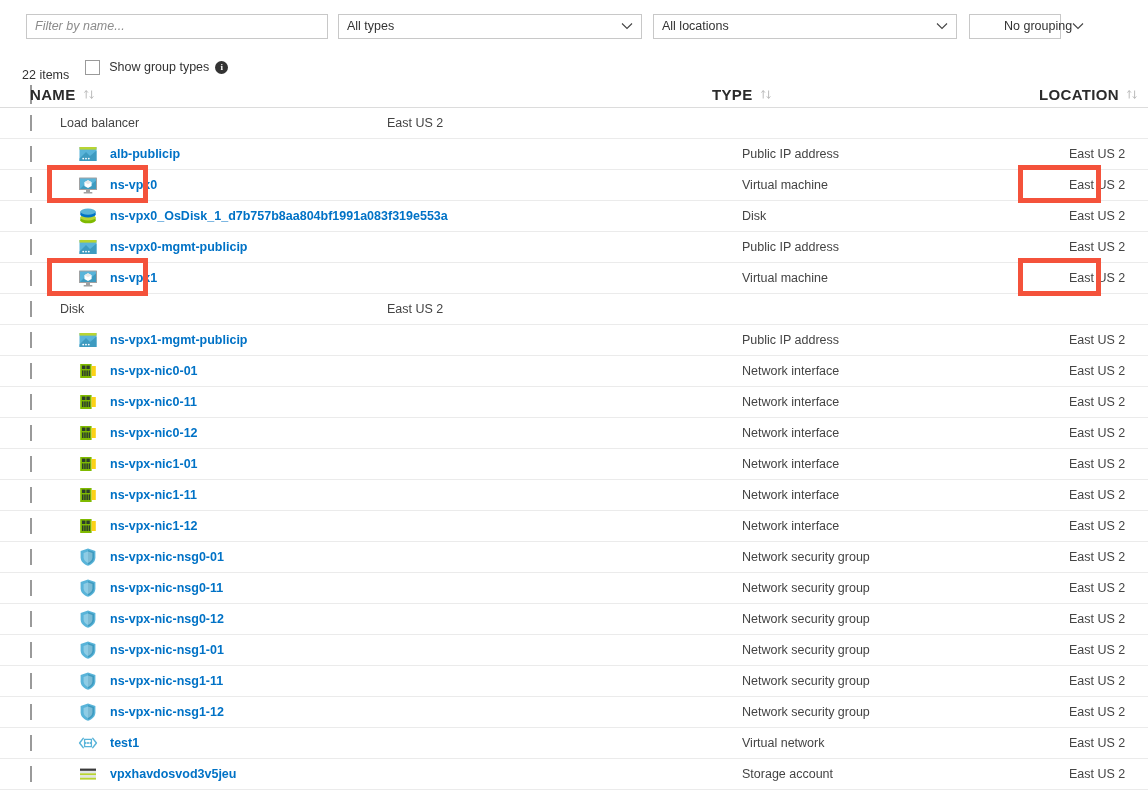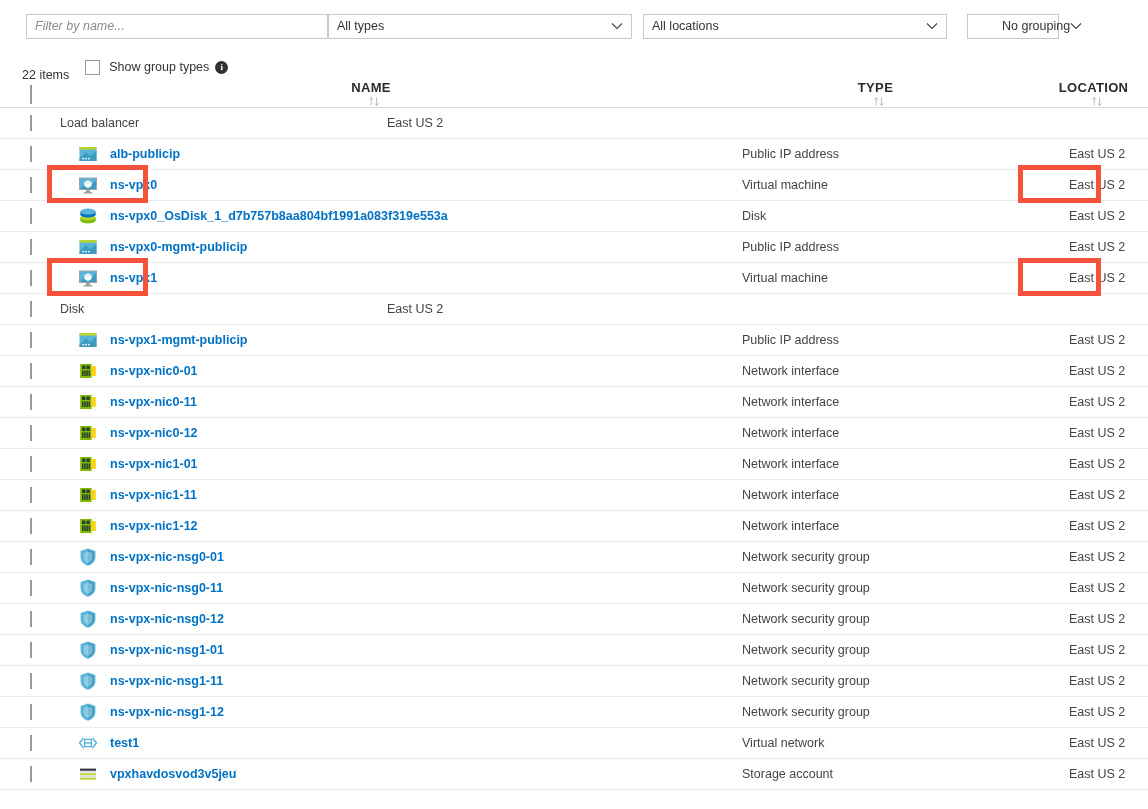--- a/index.html
+++ b/index.html
@@ -39,23 +39,23 @@
     height: 25px;
     border: 1px solid #c8c8c8;
     background: #fff;
     display: flex;
     align-items: center;
     padding: 0 8px;
     font-size: 12.5px;
     color: #333;
     cursor: pointer;
   }
-  .select-box.types { width: 304px; }
+  .select-box.types { width: 304px; margin-left: 10px; }
   .select-box.locations { width: 304px; margin-left: 11px; }
-  .select-box.grouping { width: 92px; margin-left: 20px; padding-right: 4px; padding-left: 34px; }
+  .select-box.grouping { width: 92px; margin-left: 12px; padding-right: 4px; padding-left: 34px; }
 
   .select-label { flex: 1 1 auto; white-space: nowrap; overflow: hidden; }
   .select-box.grouping .select-label { flex: 0 0 auto; }
 
   .chev { width: 12px; height: 12px; flex: 0 0 auto; }
   .chev svg { display: block; }
 
   
   .countrow {
     position: absolute;
@@ -95,27 +95,26 @@
     width: 1148px;
   }
   .thead {
     height: 26px;
     display: flex;
     align-items: center;
     border-bottom: 1px solid #dcdcdc;
     padding-left: 30px;
   }
   .th {
-    font-size: 13px;
+    font-size: 15px;
     font-weight: bold;
     letter-spacing: .35px;
     color: #2b2b2b;
     display: flex;
     align-items: center;
-    flex-direction: column;
   }
   .th .sorticon { margin-left: 7px; opacity: .55; }
   .col-check { width: 30px; flex: 0 0 30px; }
   .col-name  { width: 682px; flex: 0 0 682px; }
   .col-type  { width: 327px; flex: 0 0 327px; }
   .col-loc   { flex: 1 1 auto; }
 
   .thead .col-check { margin-left: -30px; padding-left: 30px; }
 
   .row {

